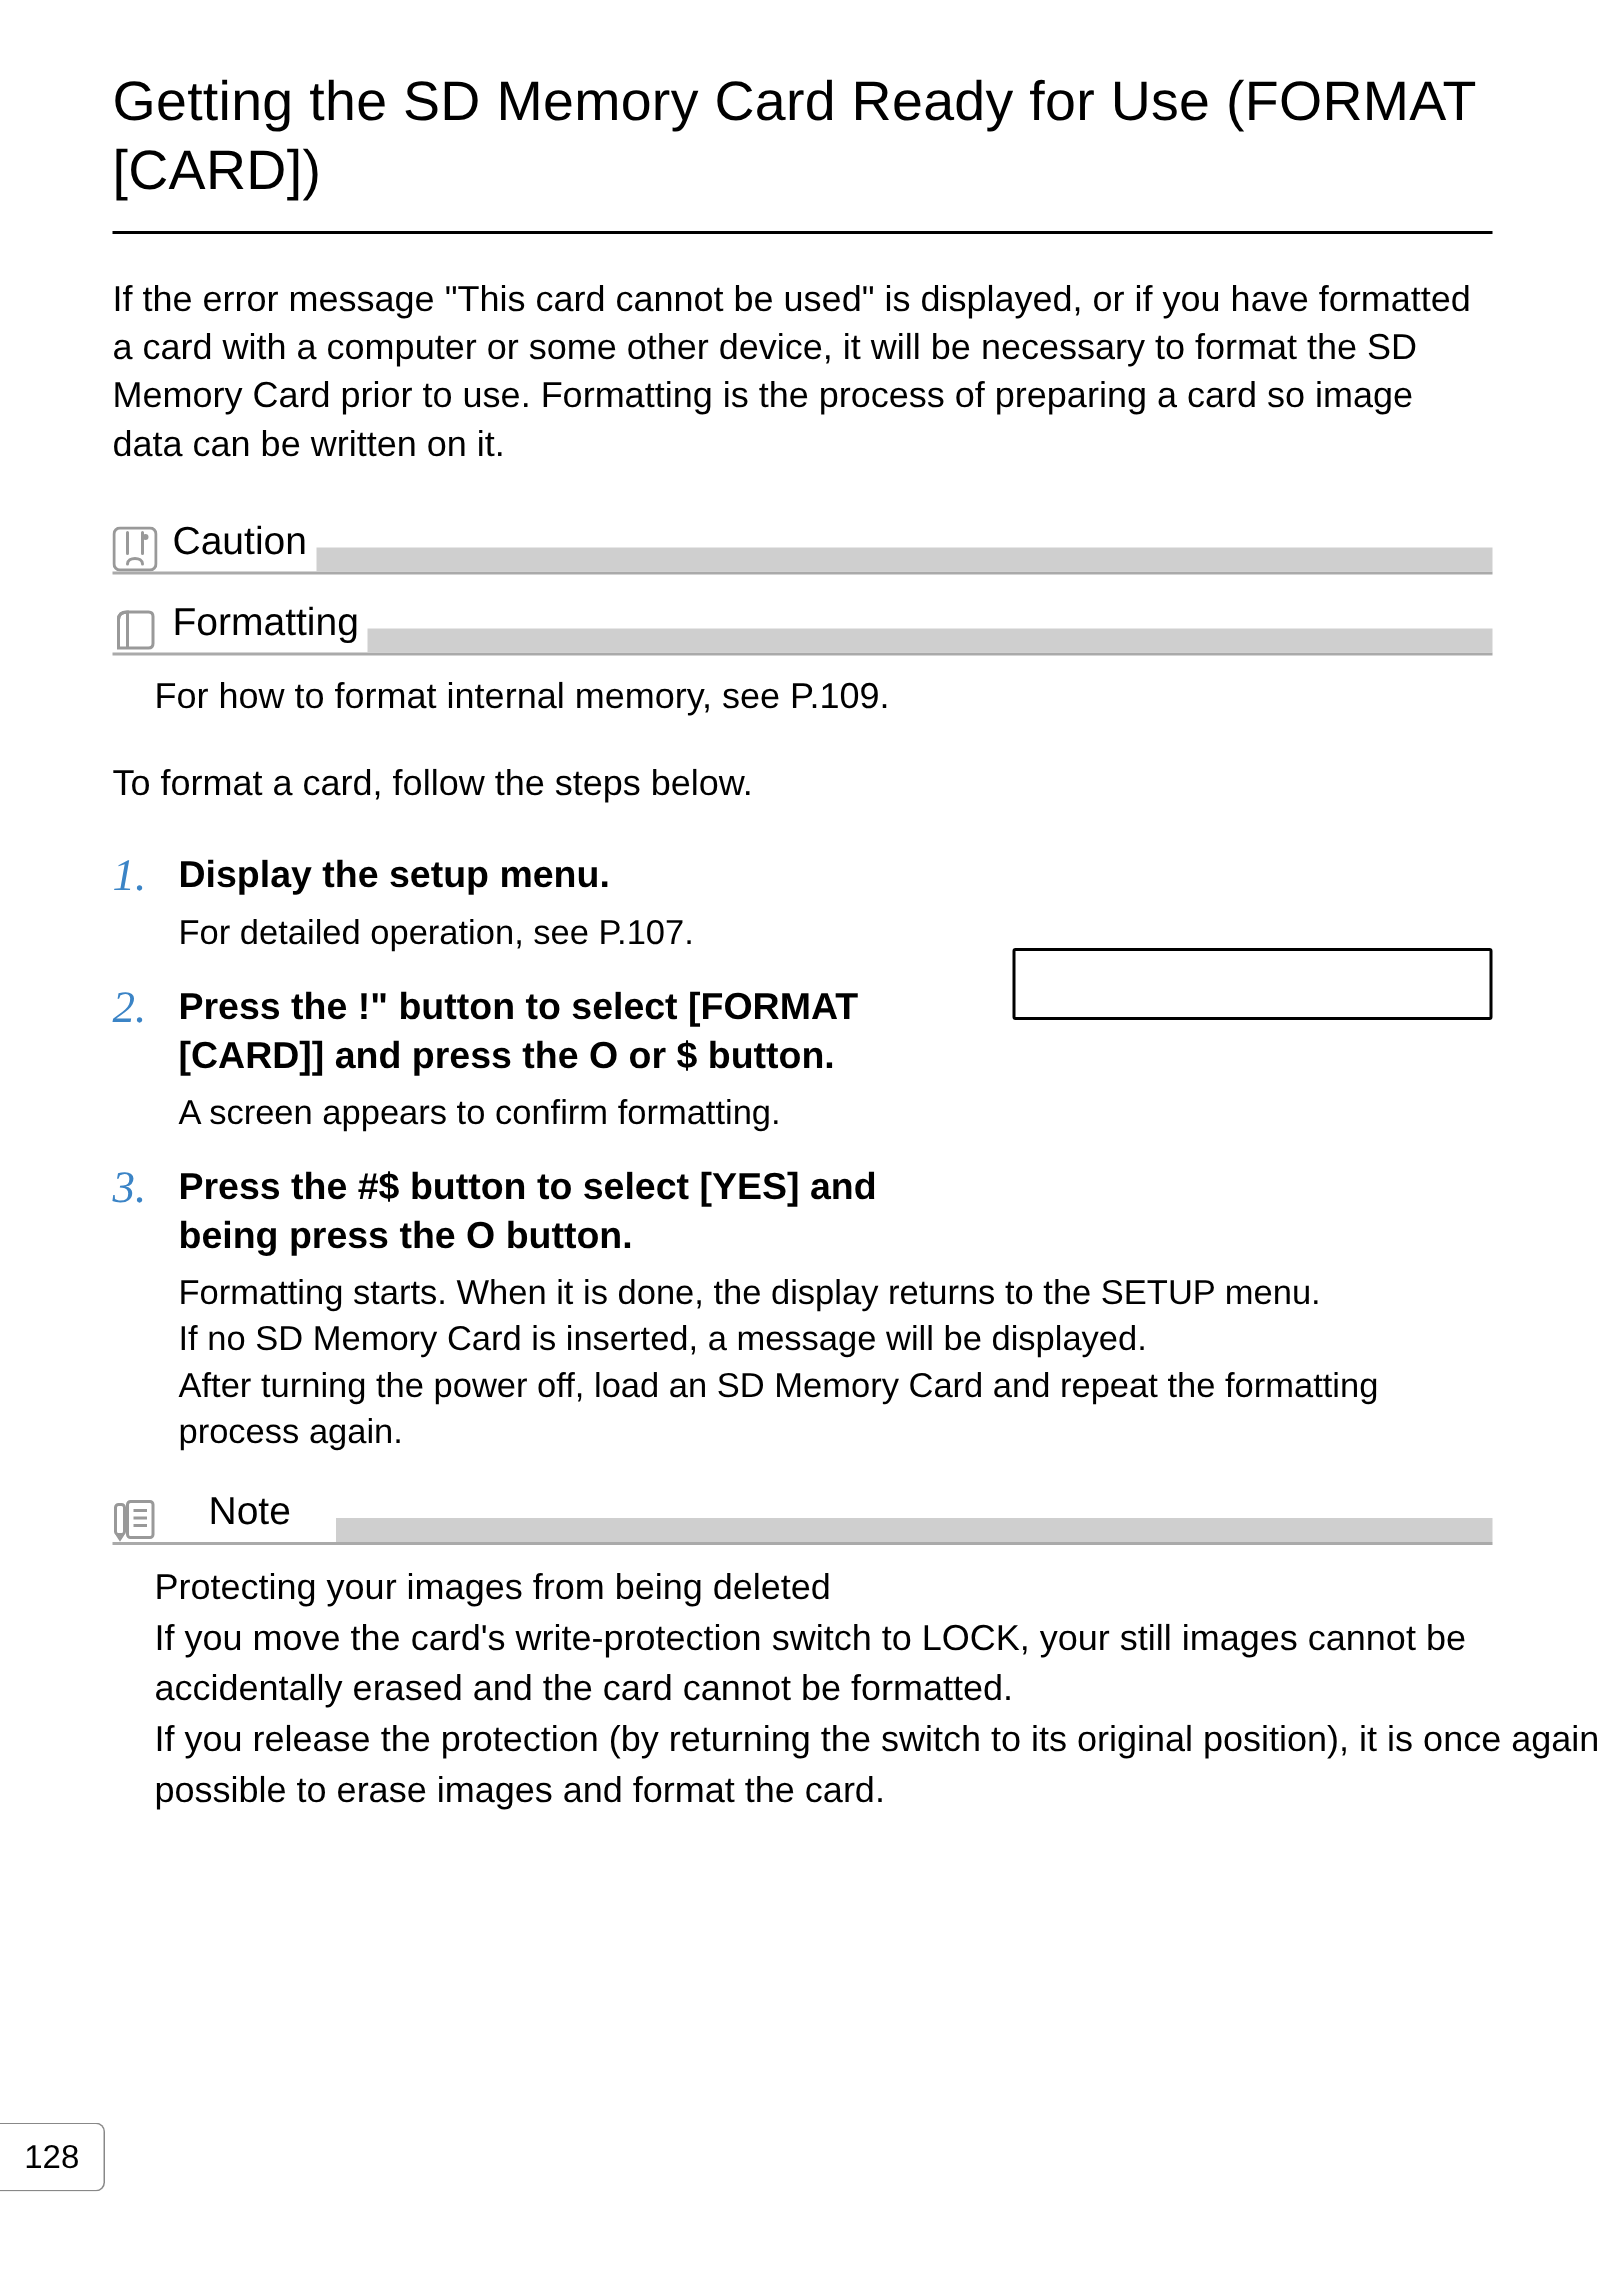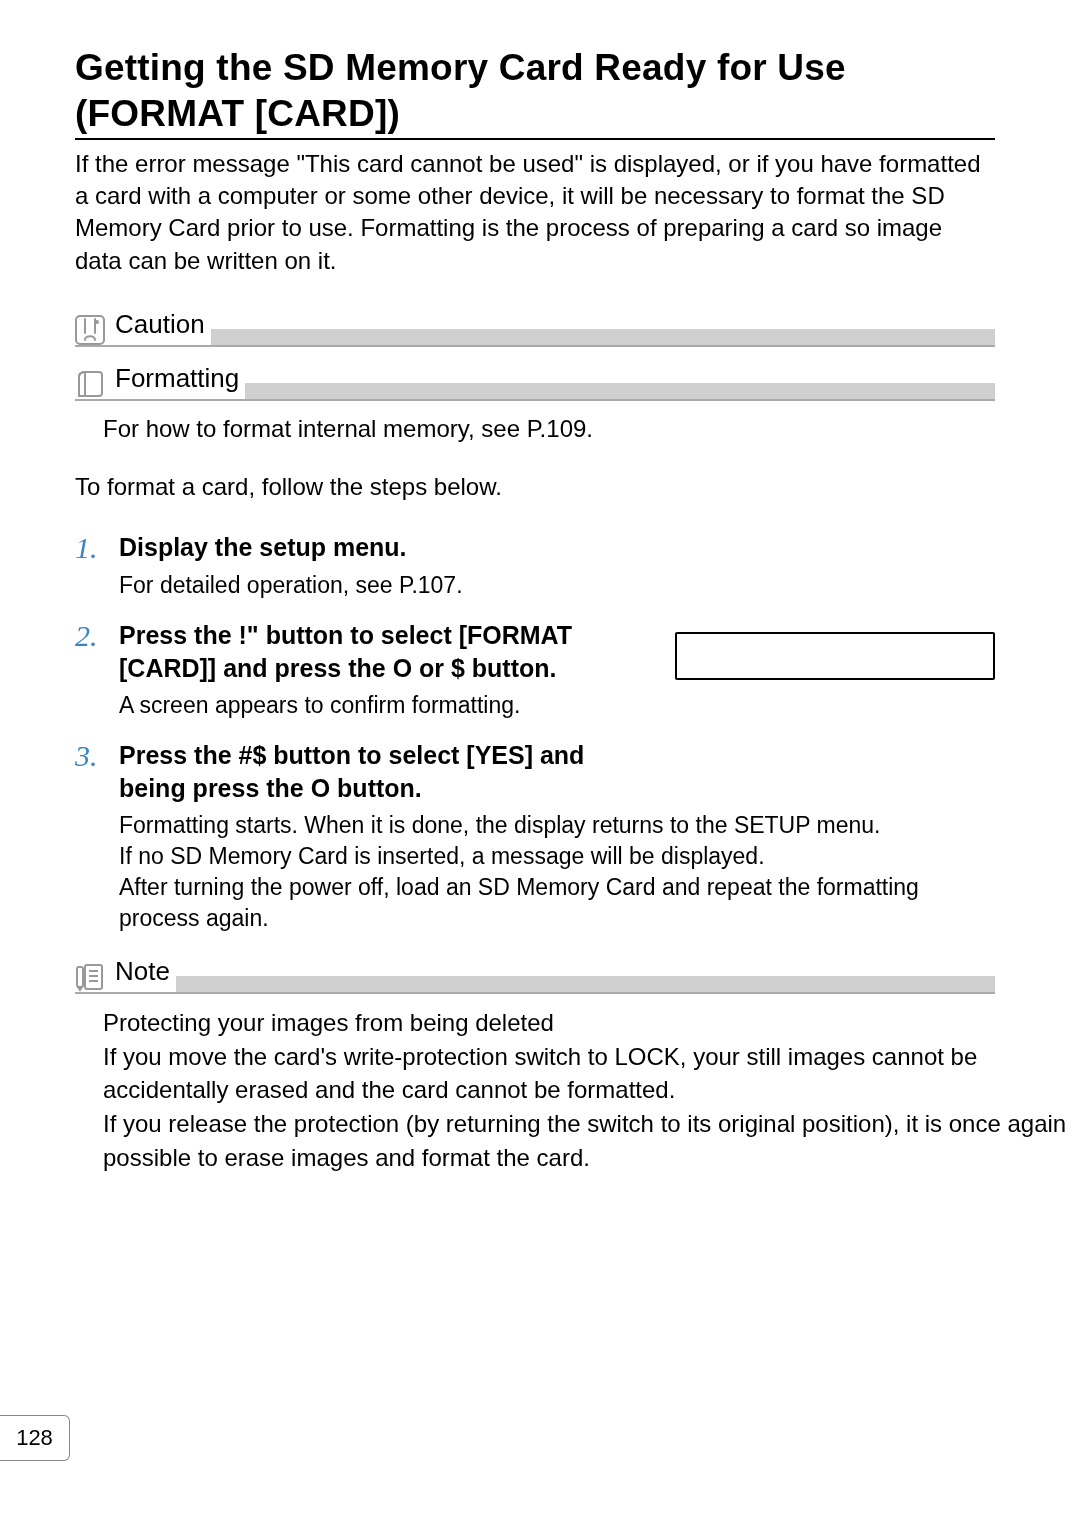--- a/index.html
+++ b/index.html
@@ -12,26 +12,26 @@
   }
   .page {
     padding: 45px 0 0 75px;
     width: 1005px;
     position: relative;
     min-height: 1483px;
     box-sizing: border-box;
   }
   .title {
     font-size: 37px;
-    font-weight: 700;
+    font-weight: 400;
     font-family: "Arial Black", Arial, sans-serif;
     line-height: 1.25;
-    padding-bottom: 0;
+    padding-bottom: 16px;
     border-bottom: 2px solid #000;
-    margin-bottom: 8px;
+    margin-bottom: 28px;
     letter-spacing: 0.2px;
     width: 920px;
   }
   .intro {
     font-size: 24px;
     line-height: 1.35;
     width: 920px;
     margin-bottom: 28px;
   }
   .callout-row {
@@ -196,21 +196,21 @@
         <div class="step-head" style="max-width:480px;">Press the #$  button to select [YES] and being press the O button.</div>
         <div class="step-text" style="white-space:pre-line;">Formatting starts. When it is done, the display returns to the SETUP menu.
 If no SD Memory Card is inserted, a message will be displayed.
 After turning the power off, load an SD Memory Card and repeat the formatting process again.</div>
       </div>
     </div>
   </div>
 
   <div class="screen-placeholder"></div>
 
-  <div class="callout-row" style="margin-top:16px;">
+  <div class="callout-row" style="margin-top:16px;gap:24px;">
     <div class="callout-icon">
       <svg viewBox="0 0 30 30" width="30" height="30">
         <rect x="10" y="3" width="17" height="24" rx="2" fill="none" stroke="#999" stroke-width="2"></rect>
         <line x1="14" y1="9" x2="23" y2="9" stroke="#999" stroke-width="2"></line>
         <line x1="14" y1="14" x2="23" y2="14" stroke="#999" stroke-width="2"></line>
         <line x1="14" y1="19" x2="23" y2="19" stroke="#999" stroke-width="2"></line>
         <rect x="2" y="5" width="6" height="20" rx="2" fill="none" stroke="#999" stroke-width="2"></rect>
         <path d="M3 25 L5 28 L7 25" fill="none" stroke="#999" stroke-width="2"></path>
       </svg>
     </div>

